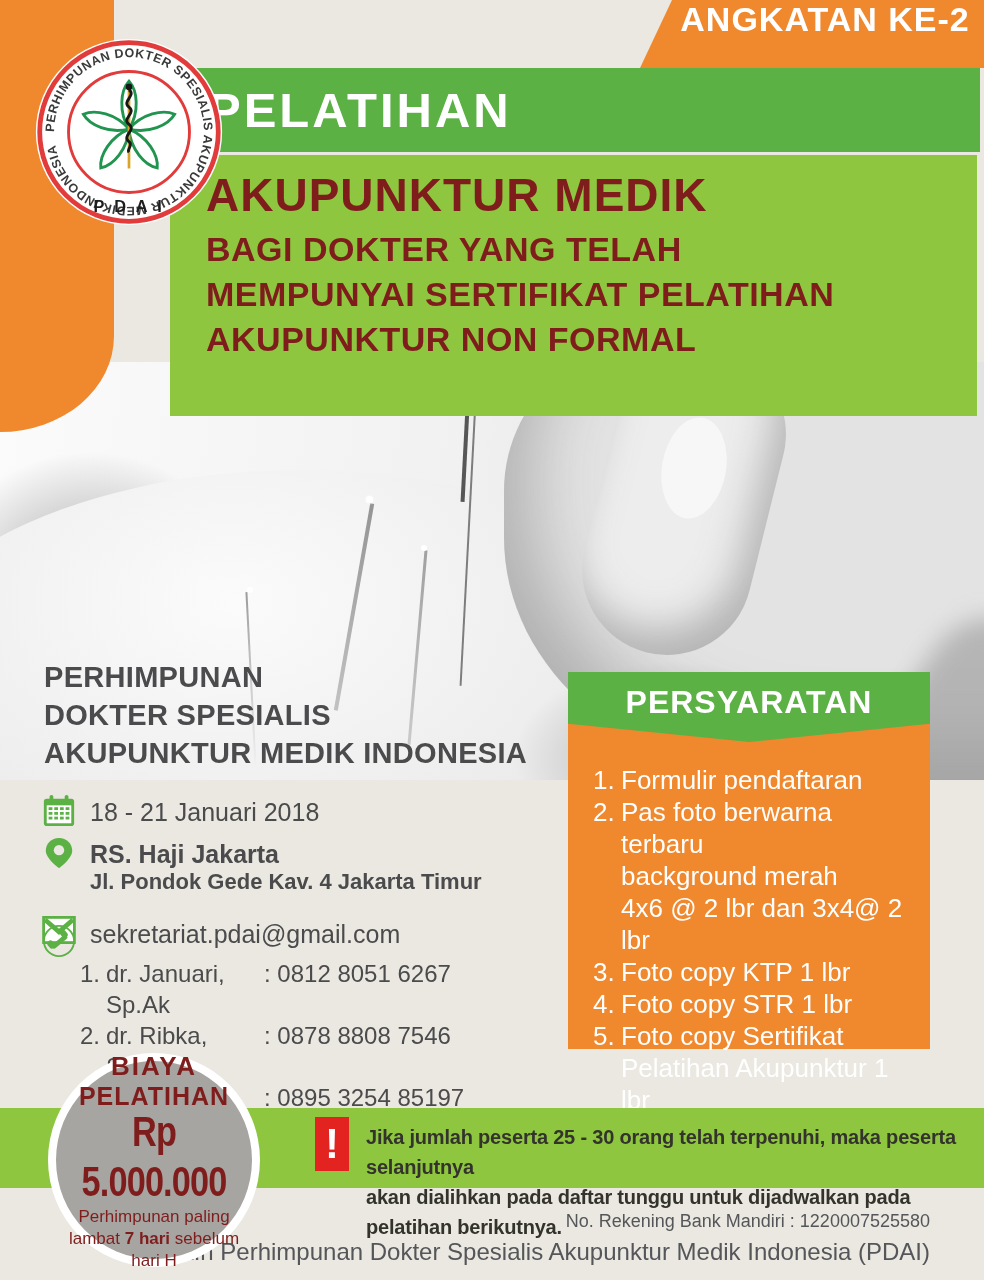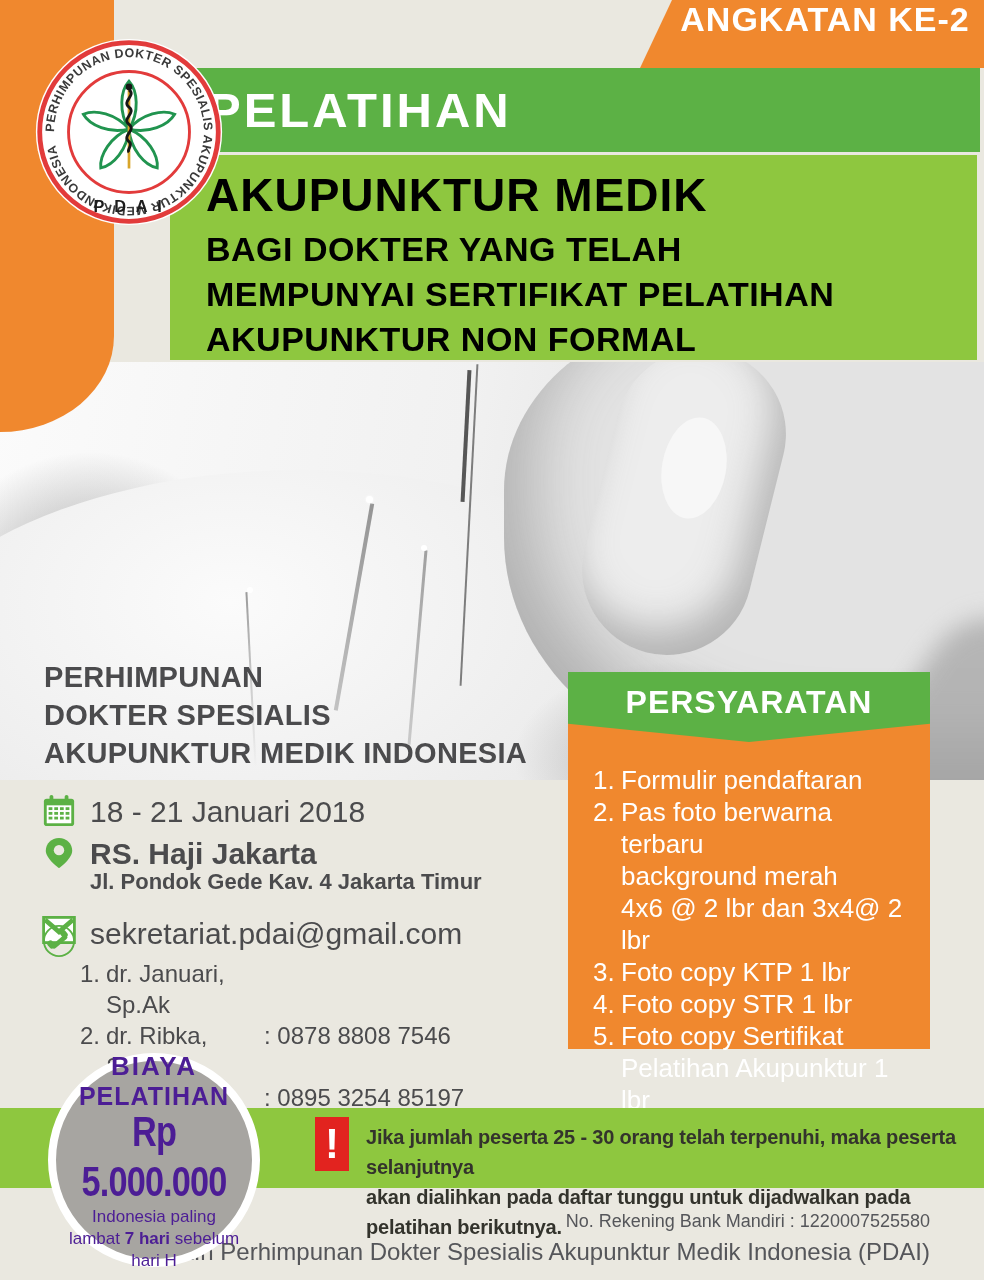--- a/index.html
+++ b/index.html
@@ -43,31 +43,31 @@
   .orange-col{position:absolute;left:0;top:0;width:114px;height:432px;background:#f0882e;
     border-bottom-right-radius:114px 96px;z-index:3;}
   .badge{position:absolute;left:640px;top:0;width:344px;height:68px;background:#f0882e;z-index:4;
     -webkit-clip-path:polygon(32px 0,100% 0,100% 100%,0 100%);
     clip-path:polygon(32px 0,100% 0,100% 100%,0 100%);
     display:flex;align-items:flex-start;justify-content:center;padding-left:26px;box-sizing:border-box;}
   .badge span{color:#fff;font-size:34px;font-weight:700;letter-spacing:1px;}
   .banner{position:absolute;left:180px;top:68px;width:800px;height:84px;background:#5cb145;z-index:2;
     display:flex;align-items:center;padding-left:28px;box-sizing:border-box;}
   .banner span{color:#fff;font-size:49px;font-weight:700;letter-spacing:3px;}
-  .title-box{position:absolute;left:170px;top:155px;width:807px;height:205px;background:#8ec73f;z-index:2;
-    padding:14px 0 0 36px;box-sizing:border-box;color:#000000;}
+  .title-box{position:absolute;left:170px;top:155px;width:807px;height:261px;background:#8ec73f;z-index:2;
+    padding:14px 0 0 36px;box-sizing:border-box;color:#7f1d1d;}
   .title-box .t1{font-size:46px;font-weight:700;letter-spacing:1px;line-height:52px;margin-bottom:6px;}
   .title-box .t2{font-size:34px;font-weight:700;letter-spacing:.5px;line-height:45px;}
   .logo{position:absolute;left:33px;top:36px;width:192px;height:192px;z-index:5;}
   
   .org-block{position:absolute;left:44px;top:658px;z-index:2;color:#4b4b4d;
     font-size:29px;font-weight:700;line-height:38px;letter-spacing:.3px;}
   .detail-row{position:absolute;left:42px;display:flex;gap:14px;z-index:2;color:#4b4b4d;}
   .detail-row .icon{width:34px;flex:0 0 34px;}
-  .detail-row .txt{font-size:30px;line-height:30px;padding-top:3px;}
+  .detail-row .txt{font-size:25px;line-height:30px;padding-top:3px;}
   .detail-row .sub{font-size:22px;line-height:26px;color:#4b4b4d;}
   .row-date{top:794px;}
   .row-venue{top:836px;font-weight:bold;}
   .row-email{top:916px;}
   .row-phone{top:924px;}
   .contact-list{position:absolute;left:80px;top:958px;z-index:2;color:#4b4b4d;font-size:24px;line-height:31px;}
   .contact-row{display:flex;}
   .c-num{width:26px;}
   .c-name{width:158px;}
   
@@ -76,21 +76,21 @@
     -webkit-clip-path:polygon(0 0,100% 0,100% 74%,50% 100%,0 74%);
     clip-path:polygon(0 0,100% 0,100% 74%,50% 100%,0 74%);
     display:flex;justify-content:center;padding-top:12px;box-sizing:border-box;}
   .persy-header span{color:#fff;font-size:32px;font-weight:700;letter-spacing:1px;}
   .persy-list{position:absolute;left:25px;right:12px;top:92px;color:#fff;font-size:26px;line-height:32px;}
   .persy-item{display:flex;}
   .p-num{width:28px;flex:0 0 28px;}
   .p-text{white-space:pre-wrap;flex:1;}
   
   .fee-circle{position:absolute;left:48px;top:1053px;width:196px;height:196px;border-radius:50%;
-    background:#a7a5a1;border:8px solid #fff;z-index:5;color:#4c1d95;text-align:center;
+    background:#a7a5a1;border:8px solid #fff;z-index:5;color:#7f1d1d;text-align:center;
     display:flex;flex-direction:column;align-items:center;justify-content:center;padding-top:2px;box-sizing:content-box;}
   .fee-l1{font-size:26px;font-weight:700;letter-spacing:2px;line-height:30px;}
   .fee-l2{font-size:25px;font-weight:700;letter-spacing:1px;line-height:30px;}
   .fee-amt{font-size:39px;font-weight:700;line-height:46px;transform:scale(.88,1.08);letter-spacing:-1px;}
   .fee-note{font-size:17px;line-height:22px;margin-top:3px;}
   
   .green-band{position:absolute;left:0;top:1108px;width:984px;height:80px;background:#8ec73f;z-index:2;}
   .alert-box{position:absolute;left:315px;top:9px;width:34px;height:54px;background:#e2231f;
     display:flex;align-items:center;justify-content:center;}
   .alert-box span{color:#fff;font-size:42px;font-weight:700;line-height:42px;}
@@ -232,20 +232,21 @@
           <rect x="23.5" y="11" width="6.5" height="9" rx="3"></rect>
         </g>
       </svg>
     </span>
   </div>
 
   <div class="contact-list">
     <div class="contact-row">
       <span class="c-num">1.</span>
       <span class="c-name">dr. Januari, Sp.Ak</span>
+      <span class="c-phone">: 0812 8051 6267</span>
     </div>
     <div class="contact-row">
       <span class="c-num">2.</span>
       <span class="c-name">dr. Ribka, Sp.Ak</span>
       <span class="c-phone">: 0878 8808 7546</span>
     </div>
     <div class="contact-row">
       <span class="c-num">3.</span>
       <span class="c-name">Indah</span>
       <span class="c-phone">: 0895 3254 85197</span>
@@ -296,21 +297,21 @@
       <div>Jika jumlah peserta 25 - 30 orang telah terpenuhi, maka peserta selanjutnya</div>
       <div>akan dialihkan pada daftar tunggu untuk dijadwalkan pada pelatihan berikutnya.</div>
     </div>
   </div>
 
   <div class="fee-circle">
     <div class="fee-l1">BIAYA</div>
     <div class="fee-l2">PELATIHAN</div>
     <div class="fee-amt">Rp 5.000.000</div>
     <div class="fee-note">
-      <div>Indonesia paling</div>
+      <div>Perhimpunan paling</div>
       <div><span>lambat </span><b>7 hari</b><span> sebelum</span></div>
       <div>hari H</div>
     </div>
   </div>
 
   <div class="bank-info">
     <div class="bank-l1">No. Rekening Bank Mandiri : 1220007525580</div>
     <div class="bank-l2">a.n Perhimpunan Dokter Spesialis Akupunktur Medik Indonesia (PDAI)</div>
   </div>
 

